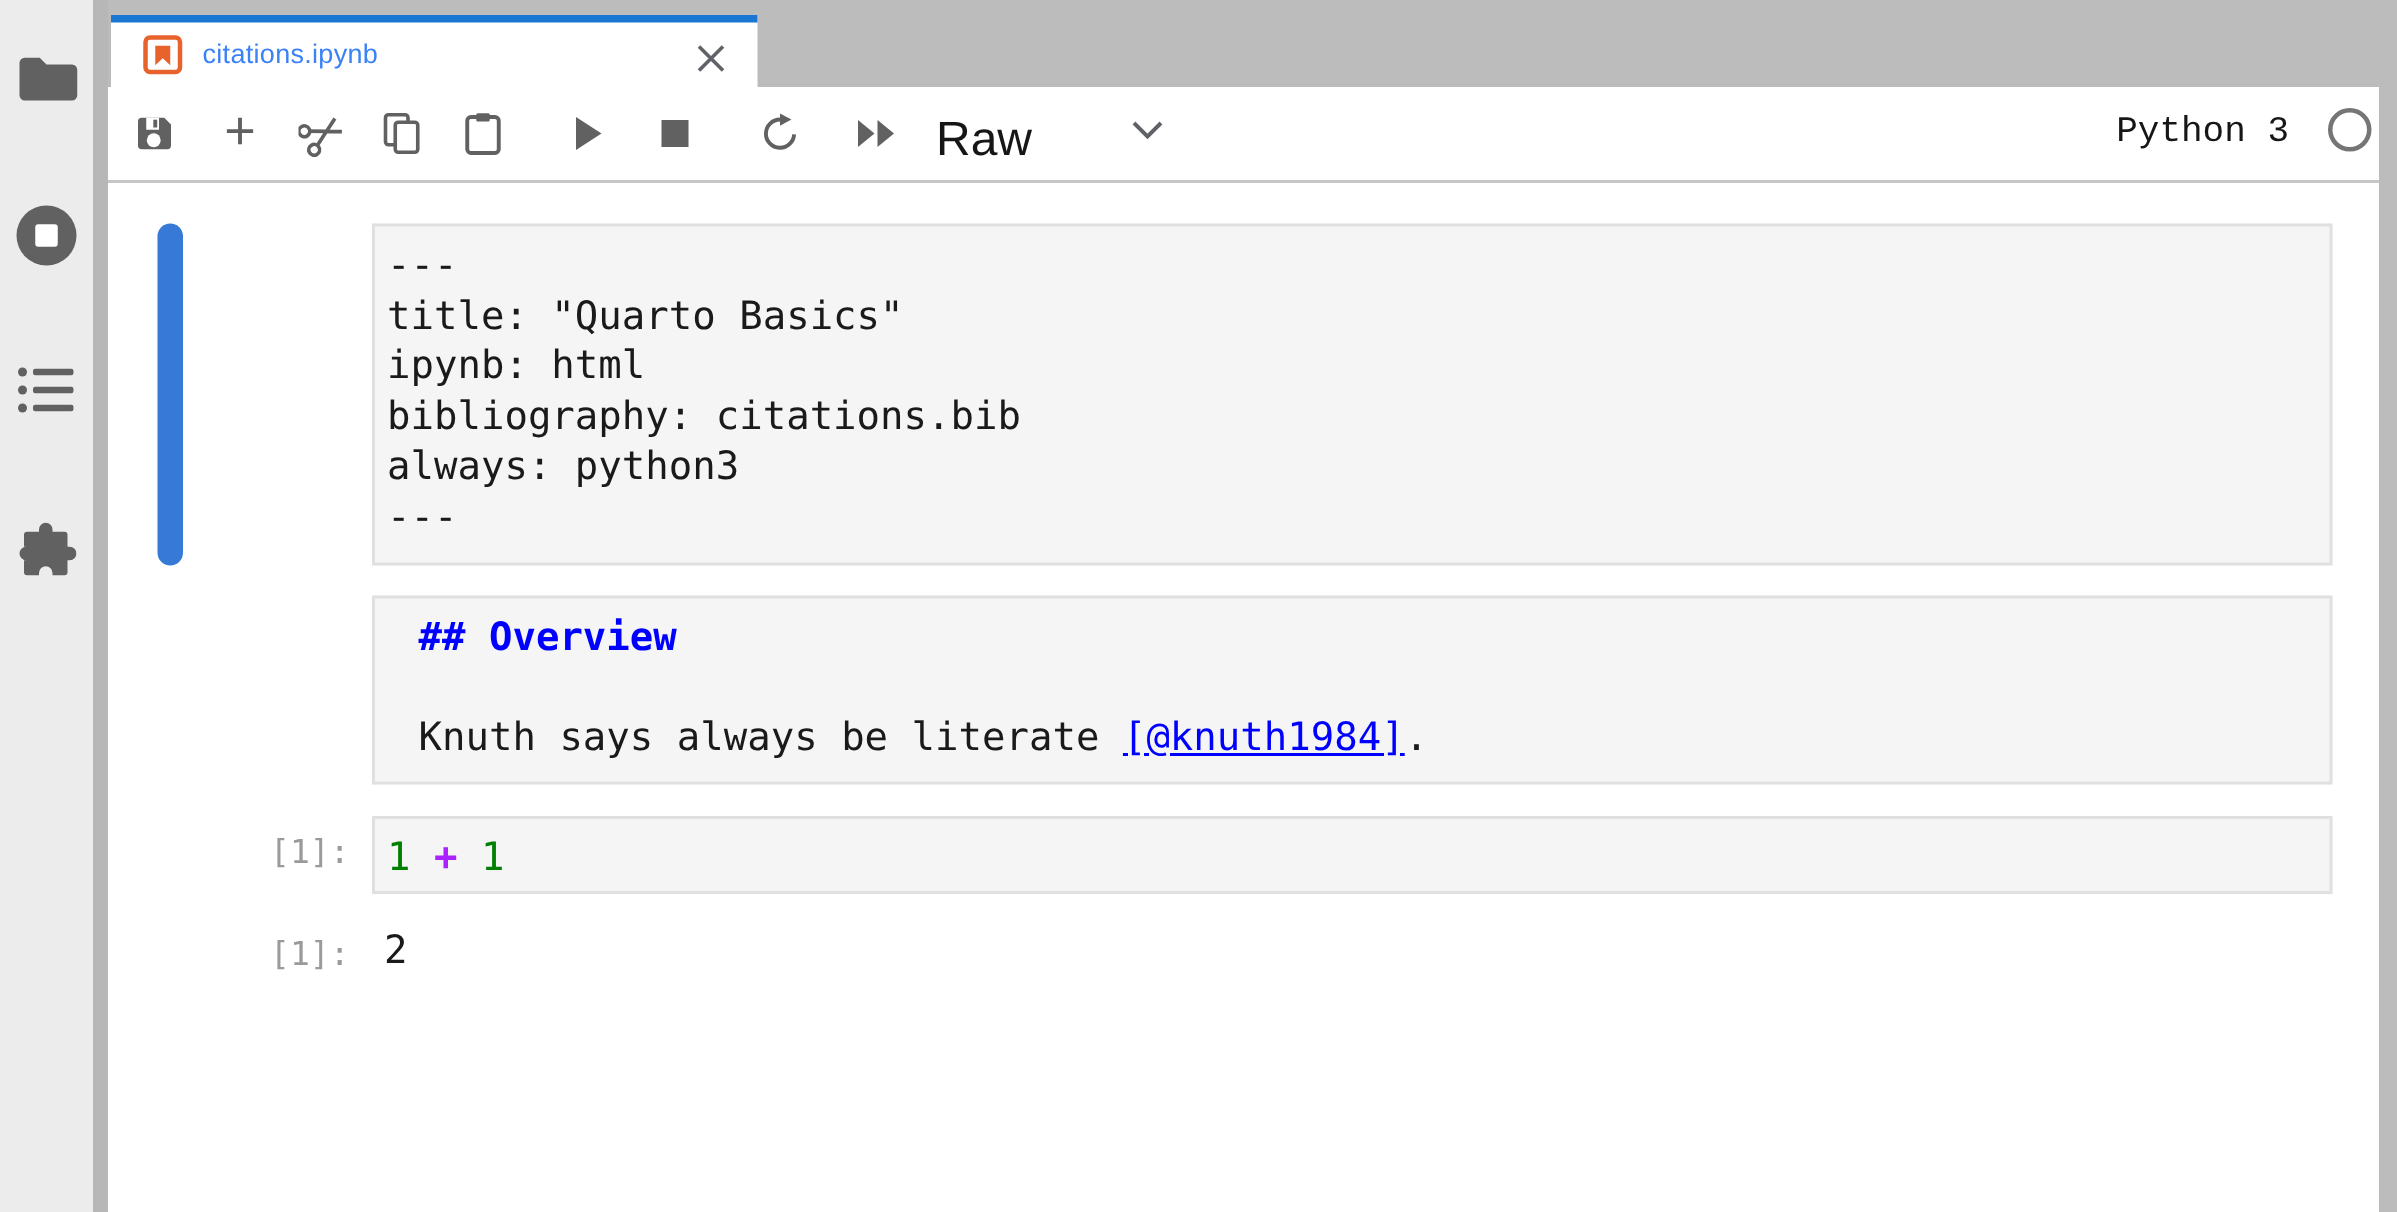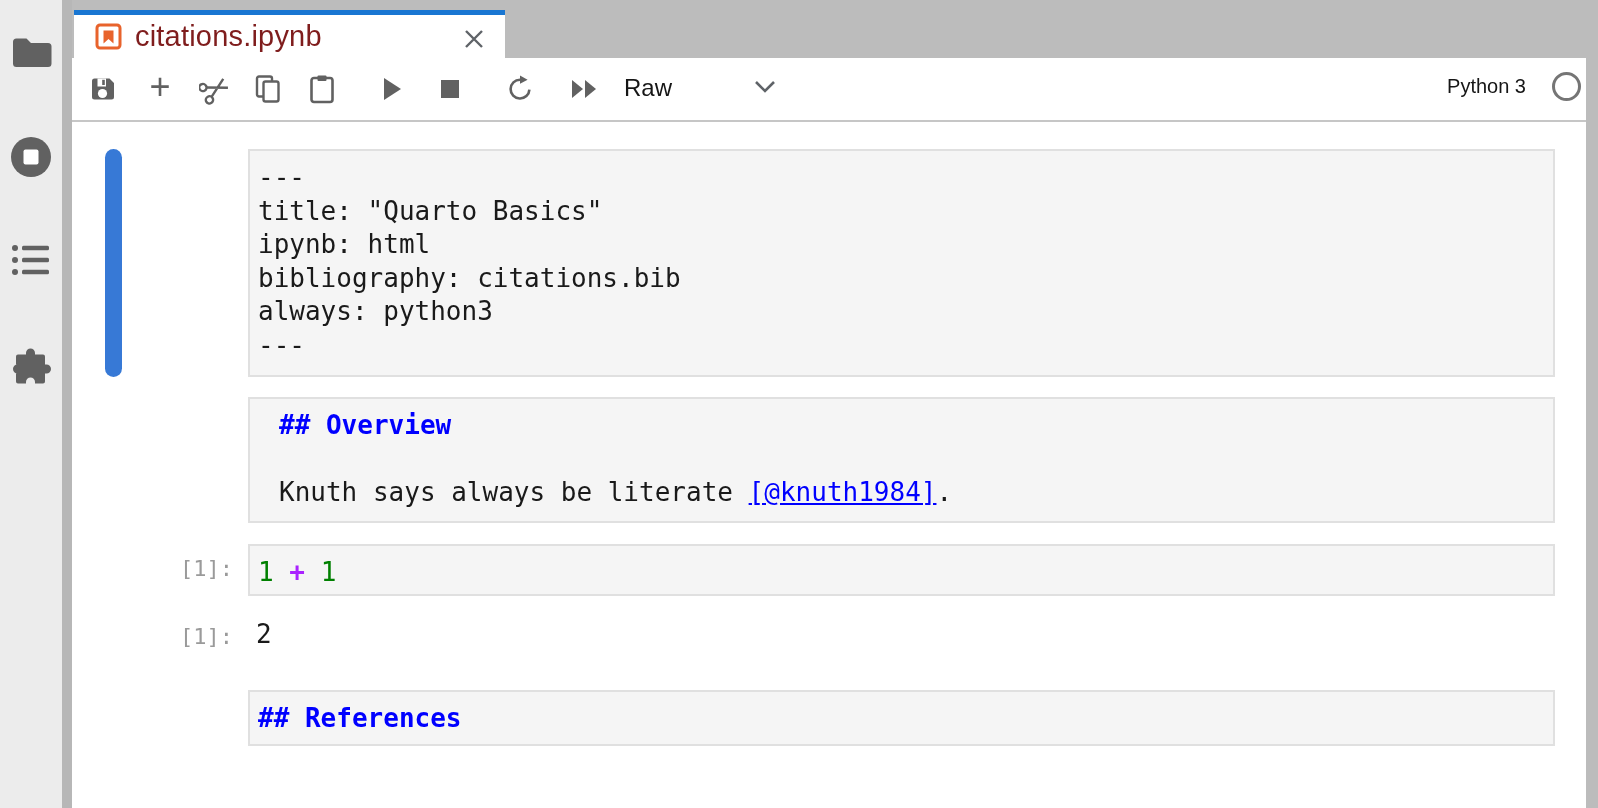--- a/index.html
+++ b/index.html
@@ -12,33 +12,33 @@
              background:#ececec; z-index:5; }
   .side-btn { position:absolute; left:11px; width:40px; height:40px;
               display:flex; align-items:center; justify-content:center; cursor:pointer; }
   .left-strip { position:absolute; left:62px; top:0; width:10px; height:808px;
                 background:#b7b7b7; z-index:4; }
 
   
   .tabbar { position:absolute; left:72px; top:0; right:0; height:58px; background:#bcbcbc; }
   .tab { position:absolute; left:2px; top:10px; width:431px; height:48px; background:#fff;
          border-top:5px solid #1976d2; display:flex; align-items:center; padding-left:21px; }
-  .tab-title { font-size:29px; color:#7f1d1d; margin-left:13px; letter-spacing:0.2px; }
+  .tab-title { font-size:18px; color:#3b82f6; margin-left:13px; letter-spacing:0.2px; }
   .tab-close { position:absolute; right:19px; top:12px; width:24px; height:24px;
                display:flex; align-items:center; justify-content:center; cursor:pointer; }
 
   
   .toolbar { position:absolute; left:72px; top:58px; width:1514px; height:64px;
              background:#fff; border-bottom:2px solid #c6c6c6; }
   .tbtn { position:absolute; top:10px; width:44px; height:42px; display:flex;
           align-items:center; justify-content:center; cursor:pointer; color:#616161; }
   .plus-glyph { font-size:36px; font-weight:400; color:#616161; line-height:1; margin-top:-4px; }
-  .celltype { position:absolute; left:552px; top:16px; font-size:24px; color:#161616; cursor:pointer; }
+  .celltype { position:absolute; left:552px; top:16px; font-size:32px; color:#161616; cursor:pointer; }
   .celltype-chevron { position:absolute; left:680px; top:20px; cursor:pointer; }
-  .kernel-name { position:absolute; right:60px; top:17px; font-size:20px; color:#161616; cursor:pointer; }
+  .kernel-name { position:absolute; right:60px; top:17px; font-size:24px; color:#161616; cursor:pointer;font-family:Liberation Mono, monospace; }
   .kernel-status { position:absolute; right:5px; top:14px; width:29px; height:29px;
                    border:3px solid #757575; border-radius:50%; background:#fff; cursor:pointer; }
 
   
   .right-strip { position:absolute; right:0; top:58px; width:12px; height:750px; background:#bcbcbc; }
 
   
   .content { position:absolute; left:72px; top:124px; width:1514px; height:684px; background:#fff; }
   .collapser { position:absolute; left:33px; top:25px; width:17px; height:228px;
                background:#3779d6; border-radius:9px; cursor:pointer; }
@@ -189,23 +189,20 @@
     </div>
 
     <div class="prompt prompt-in">[1]:</div>
     <div class="cellbox cell-code">
       <div class="celltext"><span class="tok-num">1</span> <span class="tok-op">+</span> <span class="tok-num">1</span></div>
     </div>
 
     <div class="prompt prompt-out">[1]:</div>
     <div class="output-text">2</div>
 
-    <div class="cellbox cell-md2">
-      <div class="celltext"><span class="md-heading">## References</span></div>
-    </div>
 
   </div>
 
   <div class="sidebar">
     <div class="side-btn" style="top:32px">
       <span>
         <svg width="42" height="36" viewBox="0 0 42 36">
           <path d="M3 8 a3.5 3.5 0 0 1 3.5 -3.5 h10 l4.5 4.5 h17 a3.5 3.5 0 0 1 3.5 3.5 v17 a3.5 3.5 0 0 1 -3.5 3.5 h-31.5 A3.5 3.5 0 0 1 3 29.5 z" fill="#616161"></path>
         </svg>
       </span>

